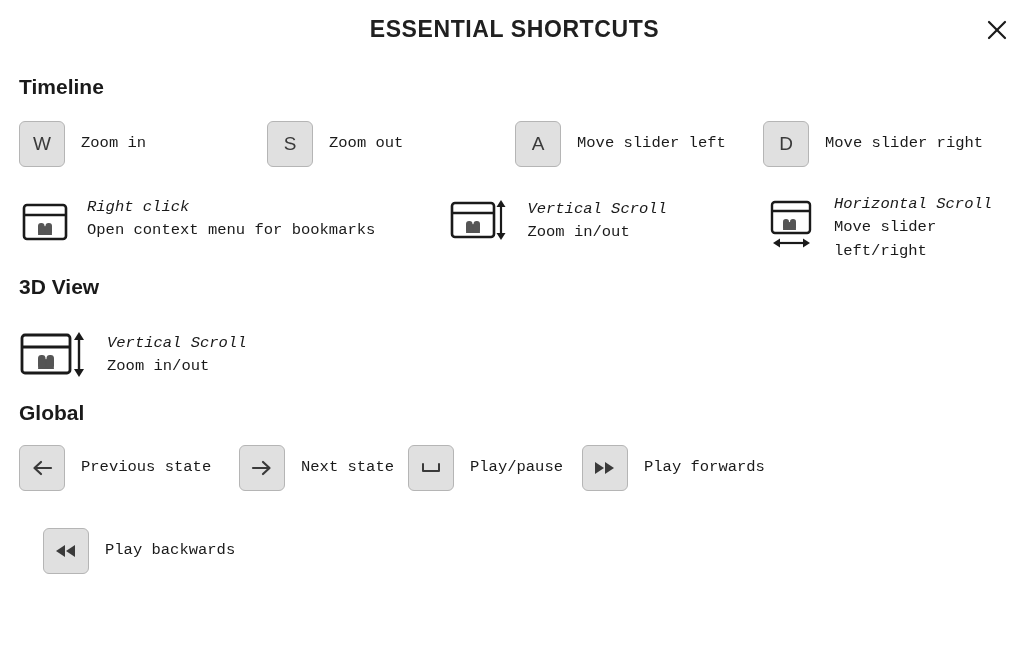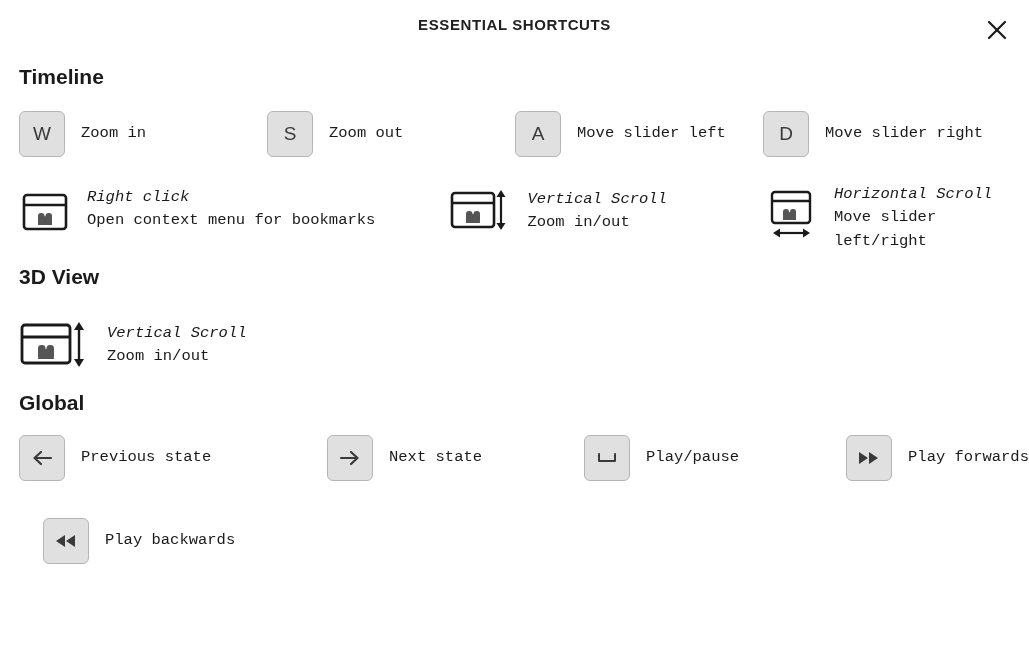--- a/index.html
+++ b/index.html
@@ -11,21 +11,21 @@
     width: 1029px;
     height: 665px;
     background: #ffffff;
     font-family: "Liberation Sans", sans-serif;
     color: #1a1a1a;
     overflow: hidden;
     position: relative;
   }
   .dialog-title {
     text-align: center;
-    font-size: 15px;
+    font-size: 23px;
     font-weight: bold;
     letter-spacing: 0.6px;
     padding-top: 16px;
     color: #202020;
   }
   .close-button {
     position: absolute;
     top: 16px;
     right: 18px;
     width: 28px;
@@ -100,21 +100,21 @@
   #timeline-keys-row .entry:nth-child(2) { width: 248px; }
   #timeline-keys-row .entry:nth-child(3) { width: 248px; }
 
   #timeline-mouse-row { margin-top: 26px; align-items: flex-start; }
   #timeline-mouse-row .entry { align-items: center; }
   #timeline-mouse-row .entry:nth-child(1) { width: 446px; }
   #timeline-mouse-row .entry:nth-child(2) { width: 328px; }
 
   #view3d-mouse-row { margin-top: 26px; }
 
-  #global-row-1 { margin-top: 20px; justify-content: space-between; }
+  #global-row-1 { margin-top: 20px; }
   #global-row-1 .entry:nth-child(1) { width: 220px; }
   #global-row-1 .entry:nth-child(2) { width: 169px; }
   #global-row-1 .entry:nth-child(3) { width: 174px; }
   #global-row-2 { margin-top: 37px; padding-left: 24px; }
 </style>
 </head>
 <body>
 
 <div class="dialog-title">ESSENTIAL SHORTCUTS</div>
 

